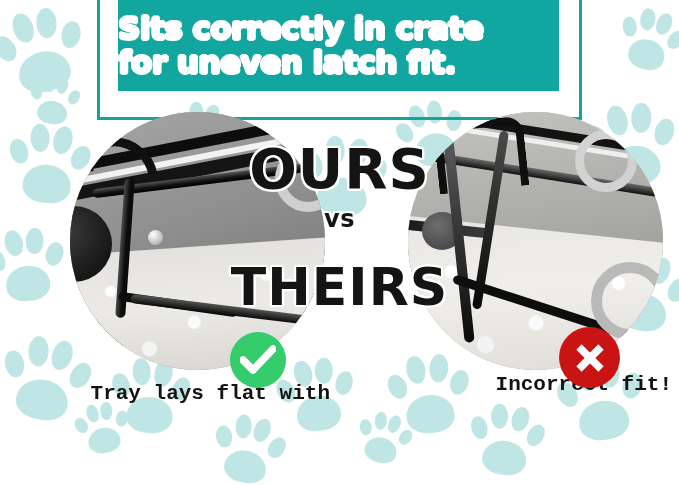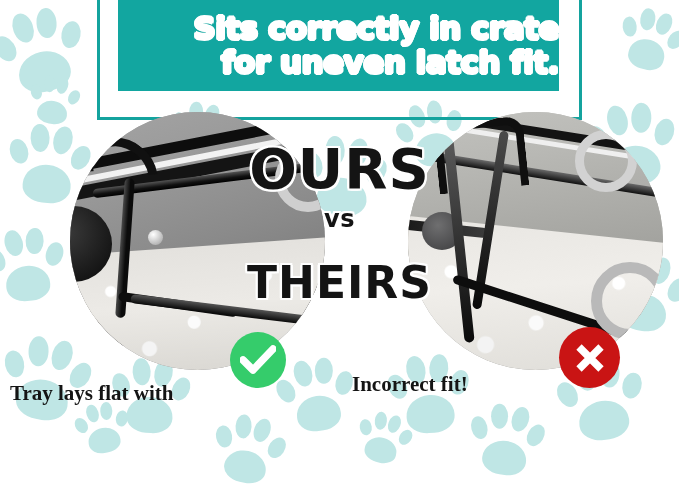--- a/index.html
+++ b/index.html
@@ -59,21 +59,21 @@
   #header-banner {
     position: absolute;
     left: 118px;
     top: 0px;
     width: 441px;
     height: 91px;
     background: #12a6a0;
     z-index: 2;
     display: flex;
     flex-direction: column;
-    align-items: flex-end;
+    align-items: flex-start;
     justify-content: center;
   }
   .banner-line {
     color: #ffffff;
     font-family: "DejaVu Sans", sans-serif;
     font-weight: bold;
     font-size: 31px;
     line-height: 1.07;
     letter-spacing: -0.5px;
     text-align: center;
@@ -271,41 +271,41 @@
     text-align: center;
     white-space: nowrap;
     text-shadow:
        2.4px 0 0 #ffffff, -2.4px 0 0 #ffffff,
        0 2.4px 0 #ffffff, 0 -2.4px 0 #ffffff,
        1.8px 1.8px 0 #ffffff, -1.8px 1.8px 0 #ffffff,
        1.8px -1.8px 0 #ffffff, -1.8px -1.8px 0 #ffffff;
   }
   #label-ours   { left: 0; right: 0; top: 136px; font-size: 56px; letter-spacing: 1px; }
   #label-vs     { left: 0; right: 0; top: 205px; font-size: 24px; letter-spacing: 0.5px; }
-  #label-theirs { left: 0; right: 0; top: 257px; font-size: 44px; letter-spacing: 1px; }
+  #label-theirs { left: 0; right: 0; top: 257px; font-size: 52px; letter-spacing: 1px; }
 
   
   .badge {
     position: absolute;
     border-radius: 50%;
     z-index: 6;
     display: flex;
     align-items: center;
     justify-content: center;
   }
   #badge-check { left: 230px; top: 332px; width: 56px; height: 56px; background: #35cc6b; }
   #badge-x     { left: 559px; top: 327px; width: 61px; height: 61px; background: #c91414; }
   .badge svg { display: block; }
 
   
   .caption {
     position: absolute;
     z-index: 5;
-    text-align: left;
-    font-family: Liberation Serif, serif;
+    text-align: right;
+    font-family: Liberation Mono, monospace;
     font-weight: bold;
     color: #141414;
     line-height: 1.14;
   }
   #caption-ours   { left: 10px;  top: 382px; width: 320px; font-size: 21px; }
   #caption-theirs { left: 352px; top: 373px; width: 320px; font-size: 21px; }
   .cap-line { white-space: nowrap; }
   .brandmark {
     color: #23b6b0;
     font-size: 24px;

